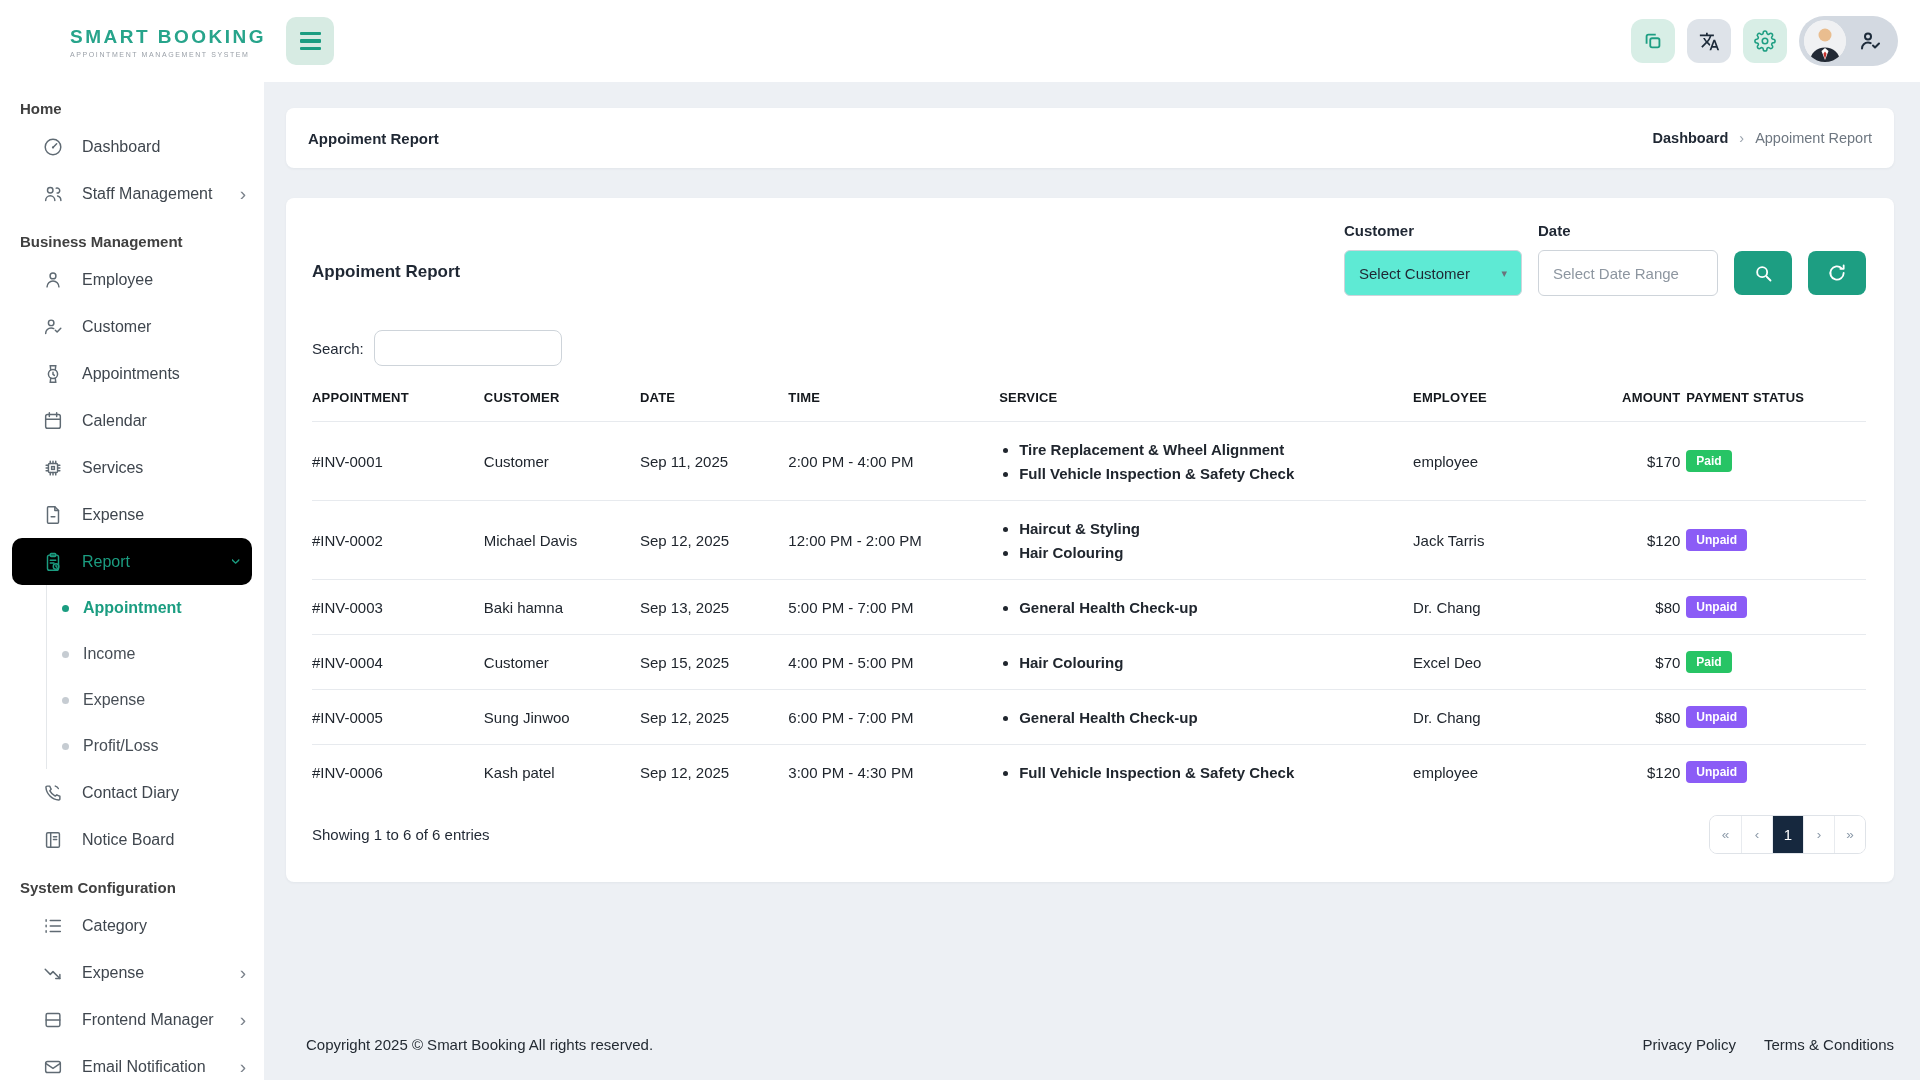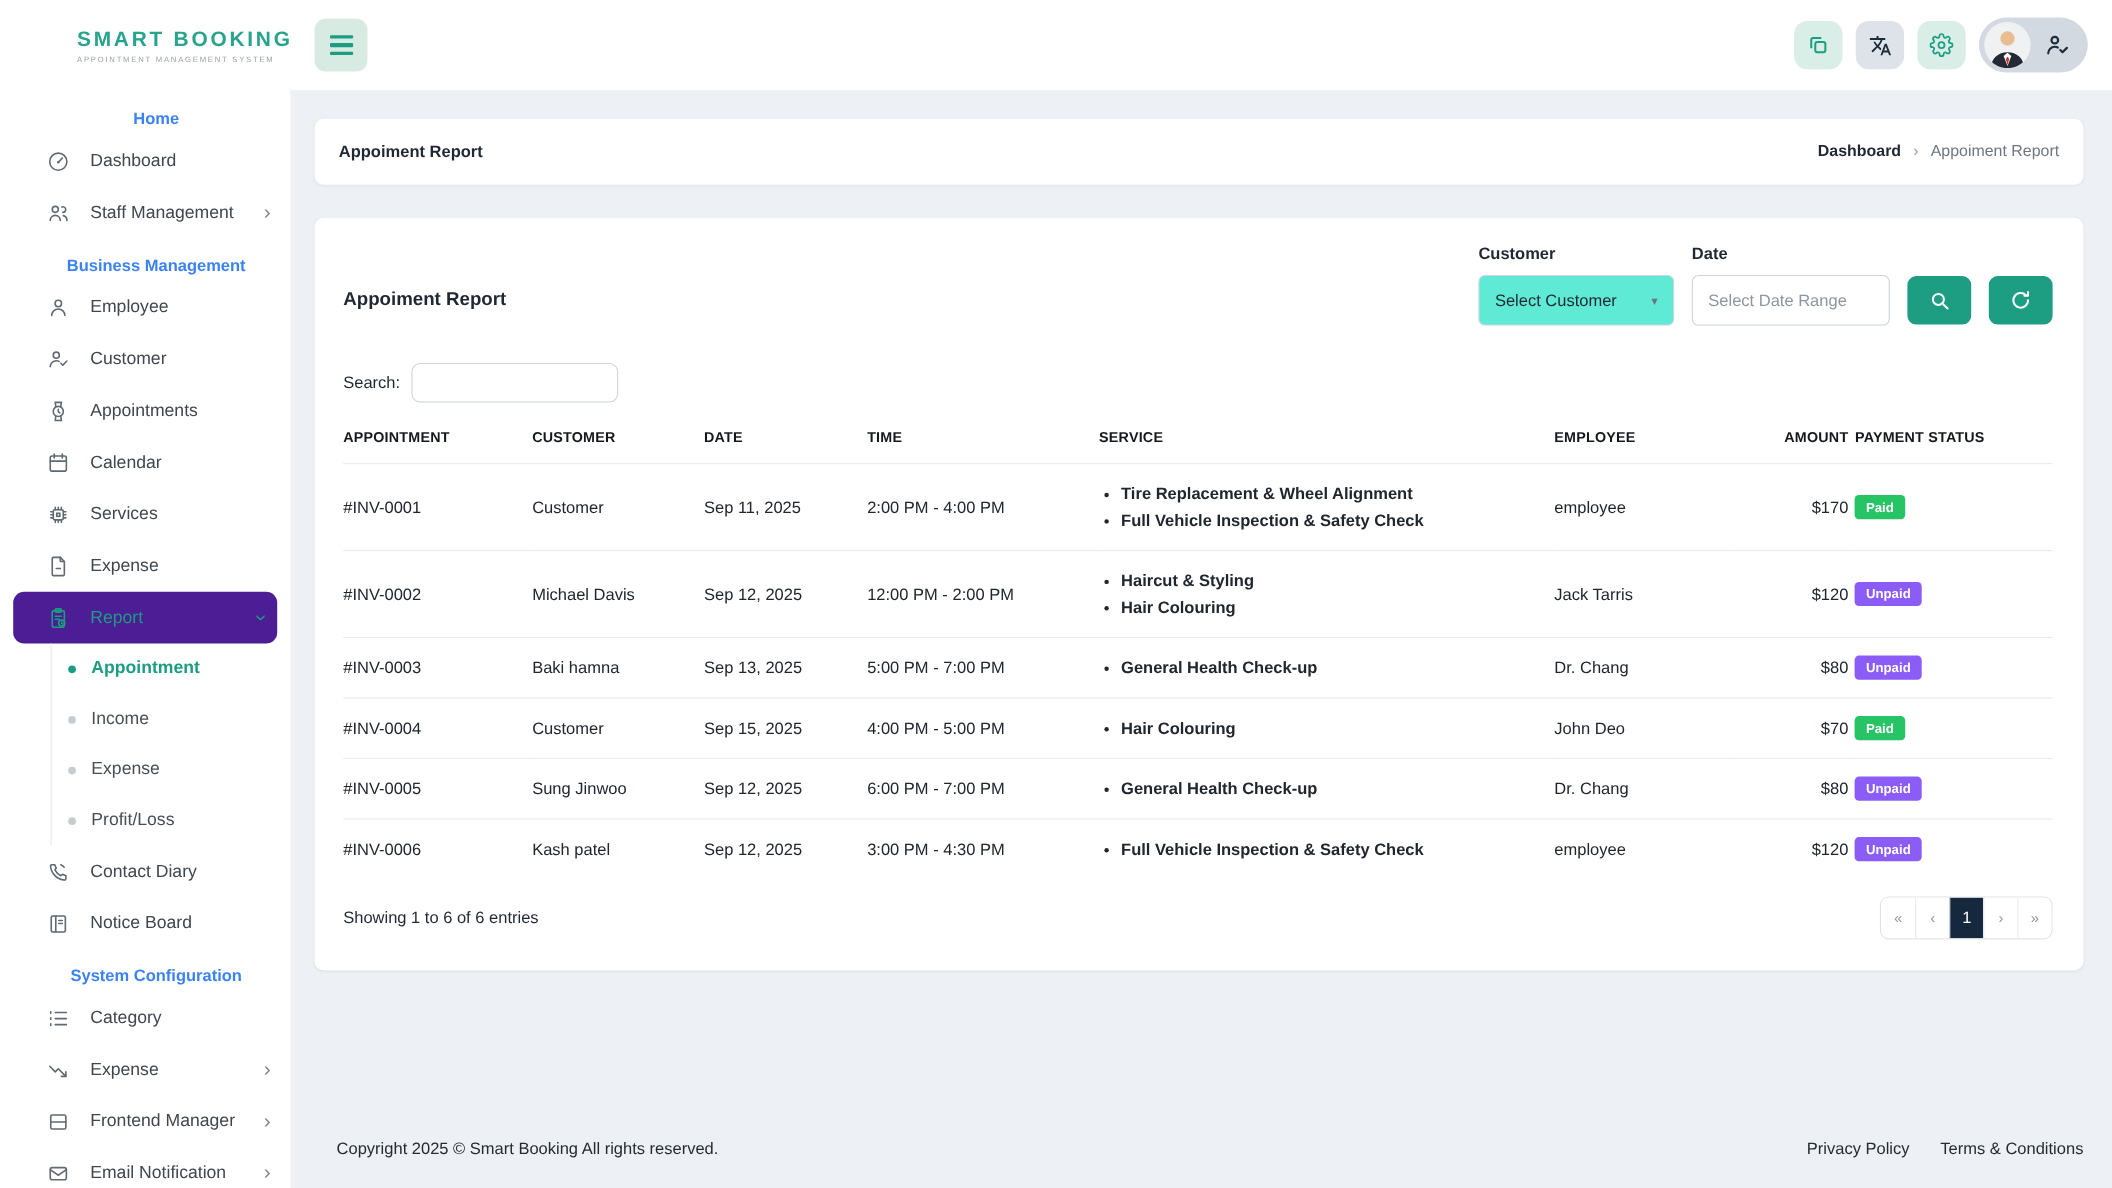--- a/index.html
+++ b/index.html
@@ -7,25 +7,25 @@
   body {
     font-family:"Liberation Sans","DejaVu Sans",sans-serif;
     background:#edf0f4; color:#21262d; display:flex;
   }
   
   .sidebar { width:264px; min-width:264px; height:1080px; background:#fff; overflow:hidden; }
   .logo-row { height:84px; display:flex; align-items:center; gap:12px; padding-left:26px;margin-left:32px; }
   .logo-mark { width:46px; height:44px; }
   .brand-text .brand-name { color:#27a48b; font-weight:700; font-size:19px; letter-spacing:2.5px; white-space:nowrap; }
   .brand-text .brand-tagline { color:#9aa0a8; font-size:7px; letter-spacing:1.6px; margin-top:3px; white-space:nowrap; }
-  .section-label { font-size:15px; font-weight:700; color:#3b82f6; padding:16px 0 6px 20px;text-align:center; }
+  .section-label { font-size:15px; font-weight:700; color:#404040; padding:16px 0 6px 20px; }
   .nav-item { height:47px; display:flex; align-items:center; gap:18px; padding:0 18px 0 42px; font-size:16px; color:#3f464e; cursor:pointer; }
   .nav-item svg { width:22px; height:22px; stroke:#5f6a73; flex:none; }
   .nav-item .chev { margin-left:auto; color:#7b828b; font-size:19px; line-height:1; }
-  .nav-item.active { background:#4c1d95; border-radius:10px; margin:0 12px; padding:0 12px 0 30px; color:#1b9d81; }
+  .nav-item.active { background:#000000; border-radius:10px; margin:0 12px; padding:0 12px 0 30px; color:#1b9d81; }
   .nav-item.active svg { stroke:#1b9d81; }
   .nav-item.active .chev { color:#1b9d81; display:inline-block; transform:rotate(90deg); }
   .submenu { margin-left:46px; border-left:1px solid #e4e7ea; }
   .subitem { height:46px; display:flex; align-items:center; gap:14px; padding-left:15px; font-size:16px; color:#474e56; cursor:pointer; }
   .subitem .dot { width:7px; height:7px; border-radius:50%; background:#c6ccd2; flex:none; }
   .subitem.active { color:#1b9d81; font-weight:700; }
   .subitem.active .dot { background:#1b9d81; }
   
   .main { flex:1; display:flex; flex-direction:column; height:1080px; }
   .topbar { height:82px; background:#fff; display:flex; align-items:center; justify-content:space-between; padding:0 22px; }
@@ -419,21 +419,21 @@
           <tr>
             <td>#INV-0004</td>
             <td>Customer</td>
             <td>Sep 15, 2025</td>
             <td>4:00 PM - 5:00 PM</td>
             <td>
                 <ul class="services-list">
               <li>Hair Colouring</li>
             </ul>
               </td>
-            <td>John Deo</td>
+            <td>Excel Deo</td>
             <td class="amount">$70</td>
             <td><span class="badge paid">Paid</span></td>
           </tr>
           <tr>
             <td>#INV-0005</td>
             <td>Sung Jinwoo</td>
             <td>Sep 12, 2025</td>
             <td>6:00 PM - 7:00 PM</td>
             <td>
                 <ul class="services-list">

